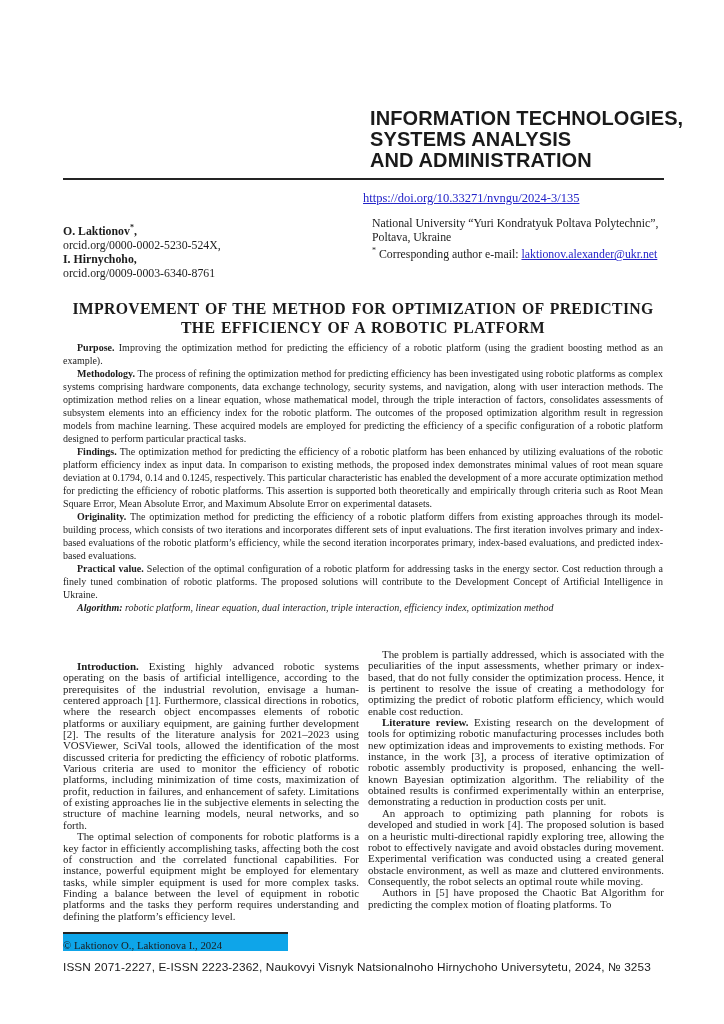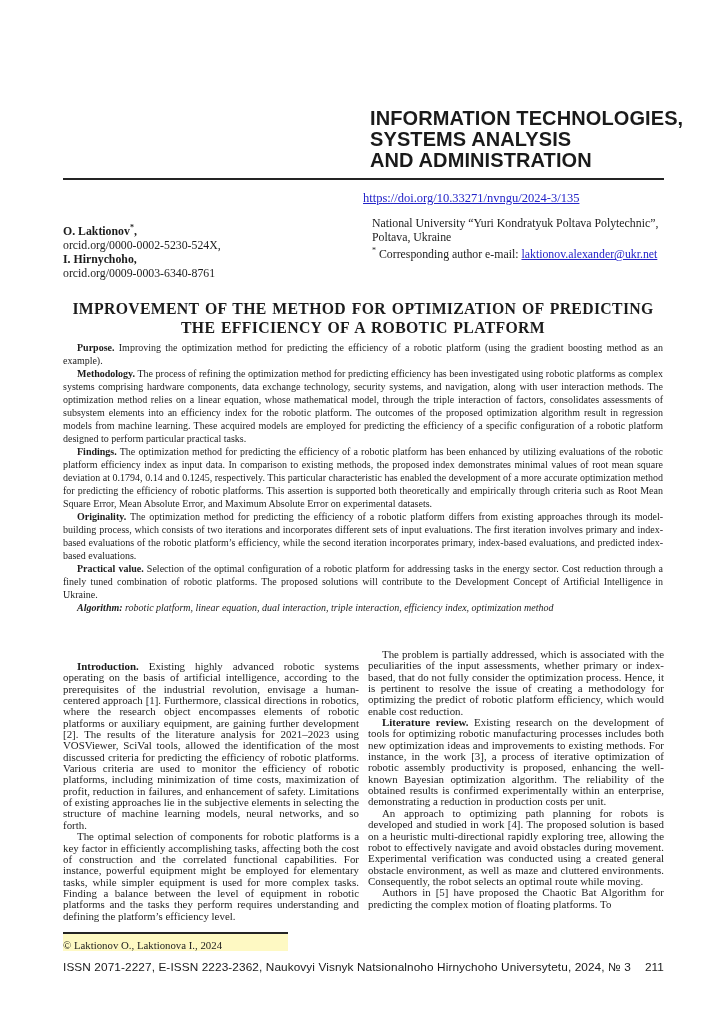--- a/index.html
+++ b/index.html
@@ -46,26 +46,26 @@
   .keywords b{font-style:italic;}
   
   .columns{position:absolute;top:633px;left:63px;width:601px;height:322px;overflow:hidden;}
   .col{font-size:10.9px;line-height:11.35px;text-align:justify;width:296px;}
   .col p{margin:0;text-indent:14px;}
   .col-left{position:absolute;left:0;top:0;height:288px;overflow:hidden;margin-top:28px;}
   .col-right{position:absolute;right:0;top:16px;}
   .footnote{
     position:absolute;left:0;bottom:4px;width:225px;
     border-top:2px solid #242424;padding-top:5px;
-    font-size:10.8px;background:#fef9c3;text-align:left;
+    font-size:10.8px;background:#0ea5e9;text-align:left;
   }
   
   .footer{
     position:absolute;top:960px;left:63px;width:601px;
-    display:flex;justify-content:space-between;
+    display:flex;
     font-family:"Liberation Sans", sans-serif;
     font-size:11.8px;letter-spacing:0.1px;color:#1a1a1a;
   }
 </style>
 </head>
 <body>
 
 <div class="page">
 
   <div class="masthead">
@@ -126,16 +126,16 @@
         <p>The problem is partially addressed, which is associated with the peculiarities of the input assessments, whether primary or index-based, that do not fully consider the optimization process. Hence, it is pertinent to resolve the issue of creating a methodology for optimizing the predict of robotic platform efficiency, which would enable cost reduction.</p>
         <p><b>Literature review.</b> Existing research on the development of tools for optimizing robotic manufacturing processes includes both new optimization ideas and improvements to existing methods. For instance, in the work [3], a process of iterative optimization of robotic assembly productivity is proposed, enhancing the well-known Bayesian optimization algorithm. The reliability of the obtained results is confirmed experimentally within an enterprise, demonstrating a reduction in production costs per unit.</p>
         <p>An approach to optimizing path planning for robots is developed and studied in work [4]. The proposed solution is based on a heuristic multi-directional rapidly exploring tree, allowing the robot to effectively navigate and avoid obstacles during movement. Experimental verification was conducted using a created general obstacle environment, as well as maze and cluttered environments. Consequently, the robot selects an optimal route while moving.</p>
         <p>Authors in [5] have proposed the Chaotic Bat Algorithm for predicting the complex motion of floating platforms. To</p>
       </div>
     <div class="footnote">© Laktionov O., Laktionova I., 2024</div>
   </div>
 
   <div class="footer">
     <span>ISSN 2071-2227, E-ISSN 2223-2362, Naukovyi Visnyk Natsionalnoho Hirnychoho Universytetu, 2024, № 3</span>
-    <span>211</span>
+    <span>253</span>
   </div>
 
 </div>
 
 </body></html>

